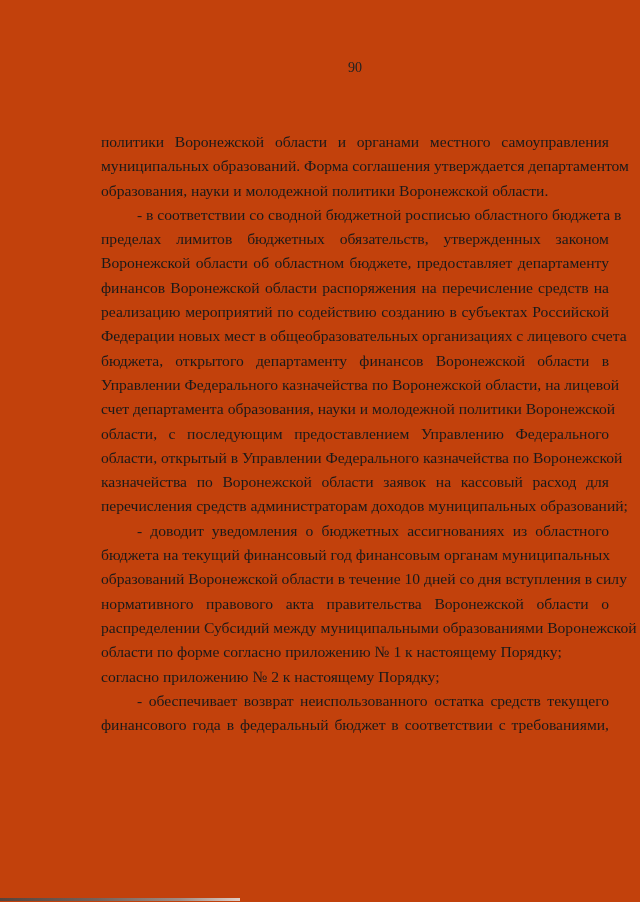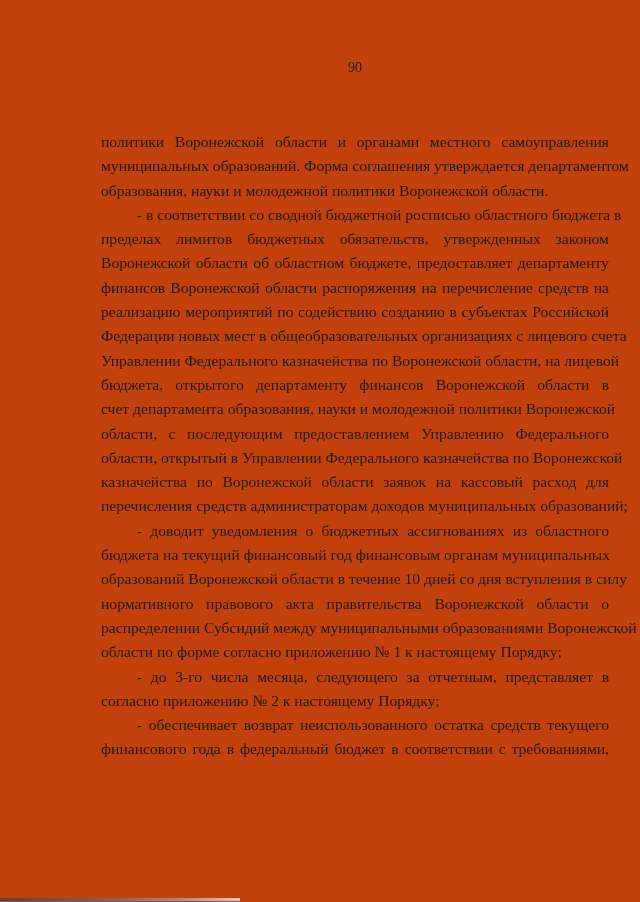--- a/index.html
+++ b/index.html
@@ -45,40 +45,39 @@
     </div>
 
 
     <div>
       <span class="line indent">- в соответствии со сводной бюджетной росписью областного бюджета в</span>
       <span class="line">пределах лимитов бюджетных обязательств, утвержденных законом</span>
       <span class="line">Воронежской области об областном бюджете, предоставляет департаменту</span>
       <span class="line">финансов Воронежской области распоряжения на перечисление средств на</span>
       <span class="line">реализацию мероприятий по содействию созданию в субъектах Российской</span>
       <span class="line">Федерации новых мест в общеобразовательных организациях с лицевого счета</span>
+      <span class="line">бюджета, открытого департаменту финансов Воронежской области в</span>
       <span class="line">Управлении Федерального казначейства по Воронежской области, на лицевой</span>
-      <span class="line">бюджета, открытого департаменту финансов Воронежской области в</span>
       <span class="line">счет департамента образования, науки и молодежной политики Воронежской</span>
       <span class="line">области, с последующим предоставлением Управлению Федерального</span>
       <span class="line">области, открытый в Управлении Федерального казначейства по Воронежской</span>
       <span class="line">казначейства по Воронежской области заявок на кассовый расход для</span>
       <span class="line last">перечисления средств администраторам доходов муниципальных образований;</span>
     </div>
 
     <div>
       <span class="line indent">- доводит уведомления о бюджетных ассигнованиях из областного</span>
       <span class="line">бюджета на текущий финансовый год финансовым органам муниципальных</span>
       <span class="line">образований Воронежской области в течение 10 дней со дня вступления в силу</span>
       <span class="line">нормативного правового акта правительства Воронежской области о</span>
       <span class="line">распределении Субсидий между муниципальными образованиями Воронежской</span>
       <span class="line last">области по форме согласно приложению № 1 к настоящему Порядку;</span>
     </div>
 
     <div>
-      <span class="line indent">- до 3-го числа месяца, следующего за отчетным, представляет в</span>
       <span class="line last">согласно приложению № 2 к настоящему Порядку;</span>
     </div>
 
     <div>
       <span class="line indent">- обеспечивает возврат неиспользованного остатка средств текущего</span>
       <span class="line">финансового года в федеральный бюджет в соответствии с требованиями,</span>
     </div>
   </div>
 
   <div class="scan-rule"></div>

